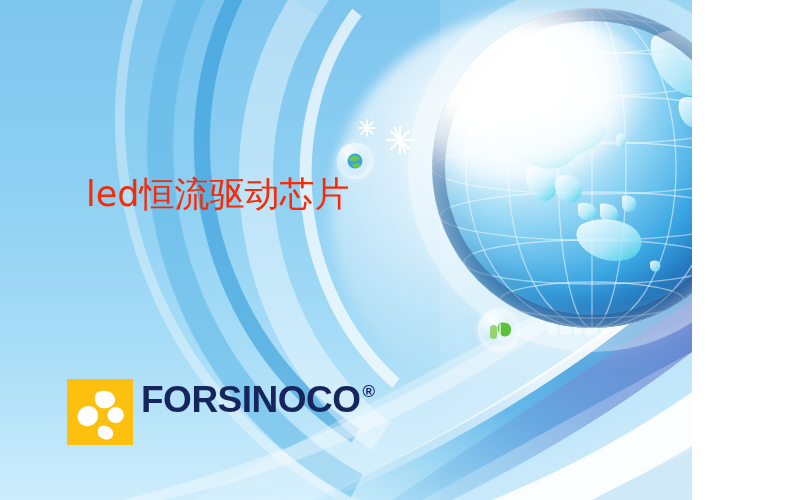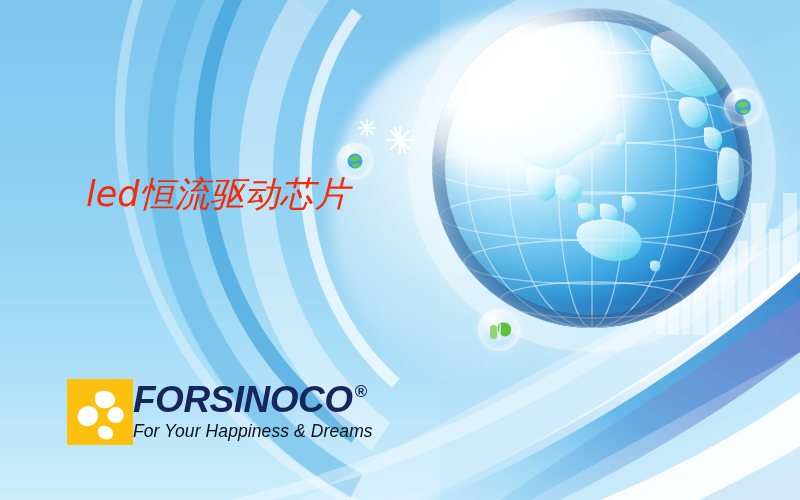--- a/index.html
+++ b/index.html
@@ -7,25 +7,24 @@
     margin: 0;
     padding: 0;
     background: #ffffff;
   }
   body {
     font-family: "Liberation Sans", sans-serif;
   }
 
   .banner {
     position: relative;
-    width: 800px;
+    width: 692px;
     height: 500px;
     overflow: hidden;
     background: linear-gradient(160deg, #7ec5ee 0%, #8fd0f2 28%, #a5dbf6 58%, #bfe6fa 82%, #d4eefc 100%);
-    font-style: italic;
   }
 
   
   .bg-layer {
     position: absolute;
     inset: 0;
     pointer-events: none;
   }
 
   
@@ -216,21 +215,21 @@
     z-index: 40;
   }
   .logo-mark {
     width: 66px;
     height: 66px;
     background: #fec00f;
     display: block;
     flex: 0 0 auto;
   }
   .logo-text {
-    margin-left: 0;
+    margin-left: 8px;
     padding-top: 2px;
   }
   .logo-wordmark {
     display: flex;
     align-items: flex-start;
     color: #16255c;
     font-family: "Liberation Sans", sans-serif;
     font-weight: bold;
     font-size: 37px;
     line-height: 38px;
@@ -472,17 +471,16 @@
         <path d="M50,28 C56,29 59,36 55,41 C51,46 43,44 41,39 C39.5,35 42,30 46,28.5 C47.5,28 49,27.8 50,28 Z"></path>
         <path d="M35,47 C41,46 47,50 46,56 C45,61 37,62 33,58 C29.5,54.5 30,48 35,47 Z"></path>
         <path d="M17,28 C24,25 32,30 31,38 C30,46 20,50 14,45 C8.5,40.5 10,31 17,28 Z"></path>
       </g>
     </svg>
     <div class="logo-text">
       <div class="logo-wordmark">
         <span>FORSINOCO</span>
         <span class="logo-reg">®</span>
       </div>
-      <div class="logo-tagline">For Your Happiness &amp; Dreams</div>
     </div>
   </div>
 
 </div>
 
 </body></html>

